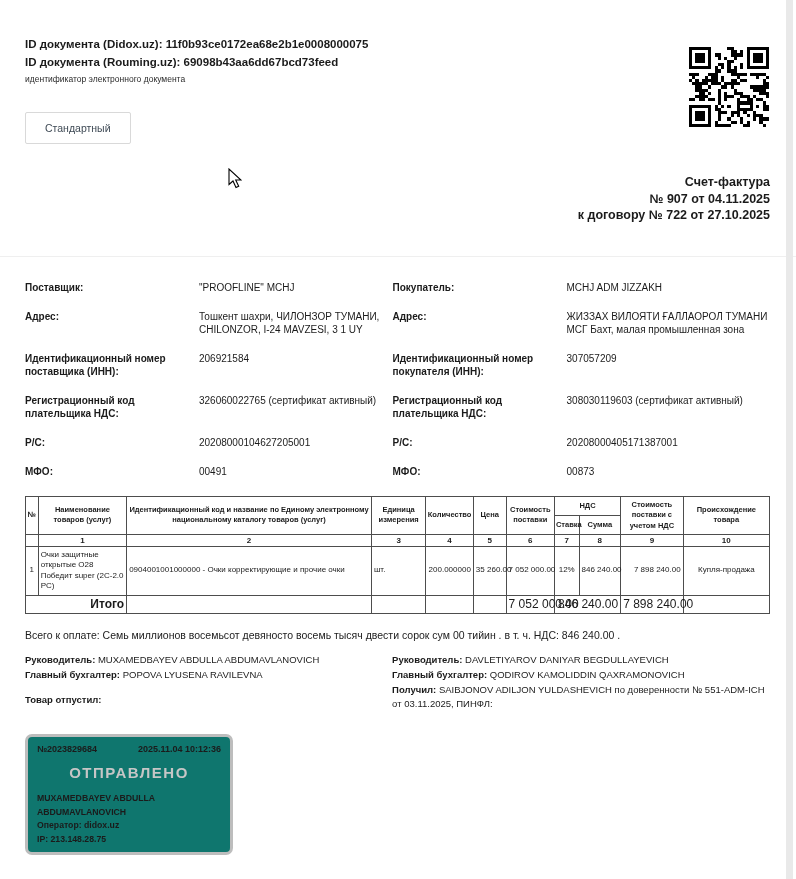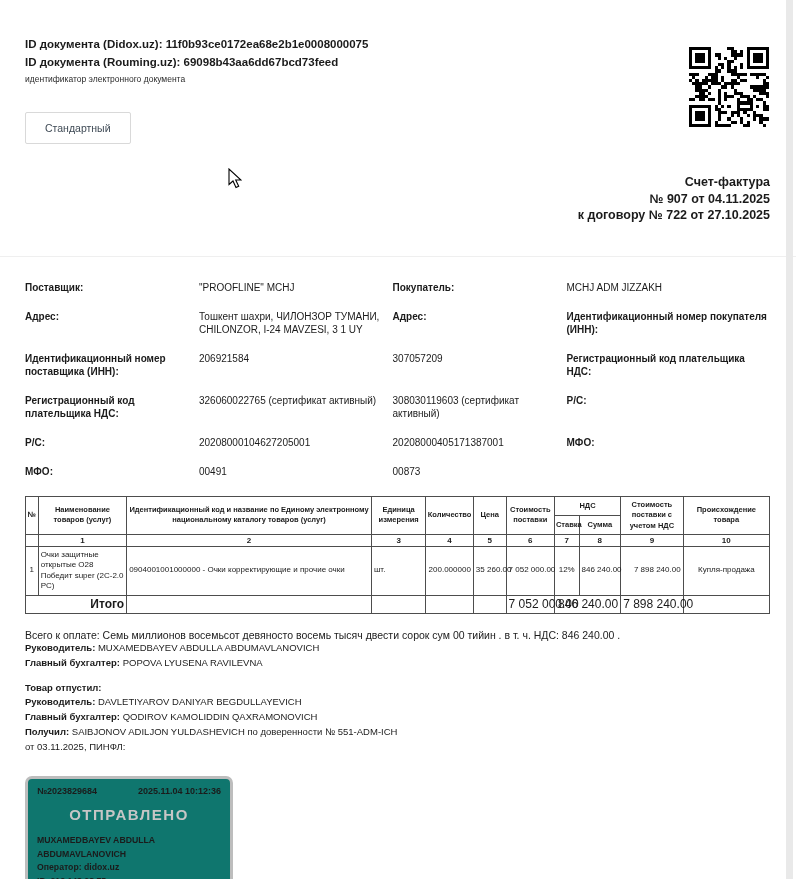--- a/index.html
+++ b/index.html
@@ -36,21 +36,21 @@
   .items td.numcell{font-size:8px;font-weight:bold;text-align:center;padding:1px;}
   .items td.datacell{font-size:8px;line-height:1.3;padding:1px 2px;vertical-align:middle;}
   .items tr.datarow td{height:46px;}
   .items td.r{text-align:right;white-space:nowrap;}
   .items td.c{text-align:center;white-space:nowrap;}
   .items td.totlabel{font-size:8.5px;font-weight:bold;text-align:right;padding:1px 2px;}
   .items tr.totrow td{height:13px;font-size:12px;}
 
   .total-line{font-size:10.5px;margin-top:15px;}
 
-  .sigs{display:flex;font-size:9.5px;line-height:1.55;flex-direction:column;}
+  .sigs{display:flex;margin-top:12px;font-size:9.5px;line-height:1.55;}
   .sig-left{width:363px;margin-right:8px;}
   .sig-right{width:382px;}
   .sig-released{margin-top:10px;font-weight:bold;}
 
   .stamp{
     margin-top:22px;width:184px;
     border:3px solid #bdbdbd;border-radius:7px;
     padding:7px 9px 6px 9px;background:#0f766e;
   }
   .stamp-row{display:flex;justify-content:space-between;font-weight:bold;font-size:9px;}
@@ -92,20 +92,21 @@
       <div>326060022765 (сертификат активный)</div>
       <div class="plabel">Р/С:</div>
       <div>20208000104627205001</div>
       <div class="plabel">МФО:</div>
       <div>00491</div>
     </div>
     <div class="party pright">
       <div class="plabel">Покупатель:</div>
       <div>MCHJ ADM JIZZAKH</div>
       <div class="plabel">Адрес:</div>
+      <div>ЖИЗЗАХ ВИЛОЯТИ ҒАЛЛАОРОЛ ТУМАНИ МСГ Бахт, малая промышленная зона</div>
       <div class="plabel">Идентификационный номер покупателя (ИНН):</div>
       <div>307057209</div>
       <div class="plabel">Регистрационный код плательщика НДС:</div>
       <div>308030119603 (сертификат активный)</div>
       <div class="plabel">Р/С:</div>
       <div>20208000405171387001</div>
       <div class="plabel">МФО:</div>
       <div>00873</div>
     </div>
   </div>

